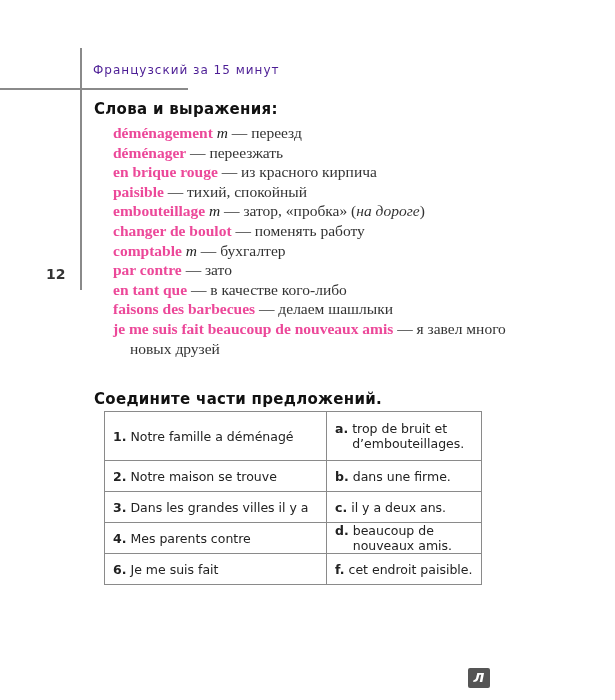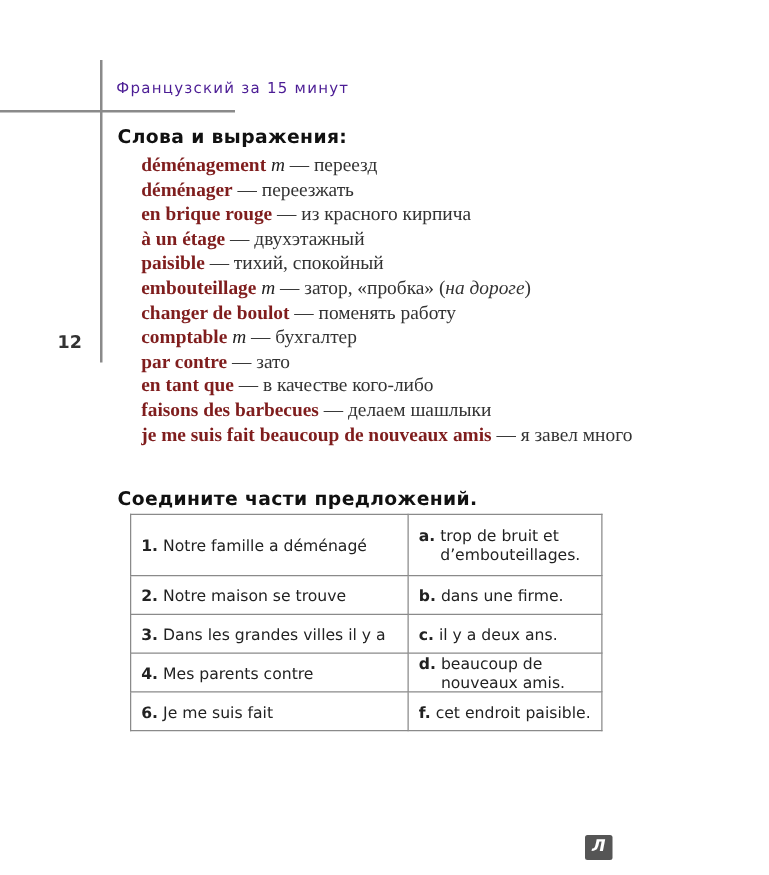--- a/index.html
+++ b/index.html
@@ -4,21 +4,21 @@
 <style>
   html, body { margin:0; padding:0; background:#fff; }
   body { width:615px; height:700px; position:relative; overflow:hidden; font-family:"Liberation Serif", serif; color:#222; }
   .vline { position:absolute; left:80px; top:48px; width:2px; height:242px; background:#8a8a8a; }
   .hline { position:absolute; left:0; top:88px; width:188px; height:2px; background:#8a8a8a; }
   .running-head { position:absolute; left:93px; top:63px; font-family:"DejaVu Sans", sans-serif; font-size:12px; letter-spacing:1px; color:#4c1d95; }
   .page-num { position:absolute; left:46px; top:266px; font-family:"DejaVu Sans", sans-serif; font-weight:bold; font-size:14px; color:#333; }
   .h { position:absolute; font-family:"DejaVu Sans", sans-serif; font-weight:bold; font-size:15px; color:#111; letter-spacing:0.3px; }
   .vocab { position:absolute; left:113px; top:123px; width:440px; font-size:15.5px; line-height:19.6px; }
   .vocab .row { white-space:nowrap; }
-  .vocab b { color:#7f1d1d;margin-top:48px; }
+  .vocab b { color:#ec4899;margin-top:48px; }
   .vocab .tr { color:#333; }
   .vocab .cont { padding-left:17px; }
   table { position:absolute; left:104px; top:411px; width:378px; border-collapse:collapse; font-family:"DejaVu Sans", sans-serif; font-size:12.5px; color:#222; }
   td { border:1.5px solid #8a8a8a; padding:0 0 0 8px; vertical-align:middle; }
   td.l { width:213px; }
   tr.r0 td { height:48px; }
   tr.rn td { height:30px; }
   .mk { font-weight:bold; margin-right:4px; }
   .wrap { display:flex; }
   .logo { position:absolute; left:468px; top:668px; width:22px; height:20px; background:#555; border-radius:2px; color:#fff; font-family:"DejaVu Sans", sans-serif; font-weight:bold; font-style:italic; font-size:13px; text-align:center; line-height:20px; }
@@ -30,29 +30,29 @@
 <div class="hline"></div>
 <div class="running-head">Французский за 15 минут</div>
 <div class="page-num">12</div>
 
 <div class="h" style="left:94px;top:100px;">Слова и выражения:</div>
 
 <div class="vocab" id="vocab">
     <div class="row"><b>déménagement</b> <i>m</i> <span class="tr">— переезд</span></div>
     <div class="row"><b>déménager</b> <span class="tr">— переезжать</span></div>
     <div class="row"><b>en brique rouge</b> <span class="tr">— из красного кирпича</span></div>
-    <div class="row"><b>à un étage</b> <span class="tr">— двухэтажный</span></div>
     <div class="row"><b>paisible</b> <span class="tr">— тихий, спокойный</span></div>
     <div class="row"><b>embouteillage</b> <i>m</i> <span class="tr">— затор, «пробка» (</span><i class="tr">на дороге</i><span class="tr">)</span></div>
     <div class="row"><b>changer de boulot</b> <span class="tr">— поменять работу</span></div>
     <div class="row"><b>comptable</b> <i>m</i> <span class="tr">— бухгалтер</span></div>
     <div class="row"><b>par contre</b> <span class="tr">— зато</span></div>
     <div class="row"><b>en tant que</b> <span class="tr">— в качестве кого-либо</span></div>
     <div class="row"><b>faisons des barbecues</b> <span class="tr">— делаем шашлыки</span></div>
     <div class="row"><b>je me suis fait beaucoup de nouveaux amis</b> <span class="tr">— я завел много</span></div>
+    <div class="row cont tr">новых друзей</div>
   </div>
 
 <div class="h" style="left:94px;top:390px;">Соедините части предложений.</div>
 
 <table>
     <tbody id="tb">
       <tr class="r0">
         <td class="l"><span class="mk">1.</span><span>Notre famille a déménagé</span></td>
         <td>
           <div class="wrap">

